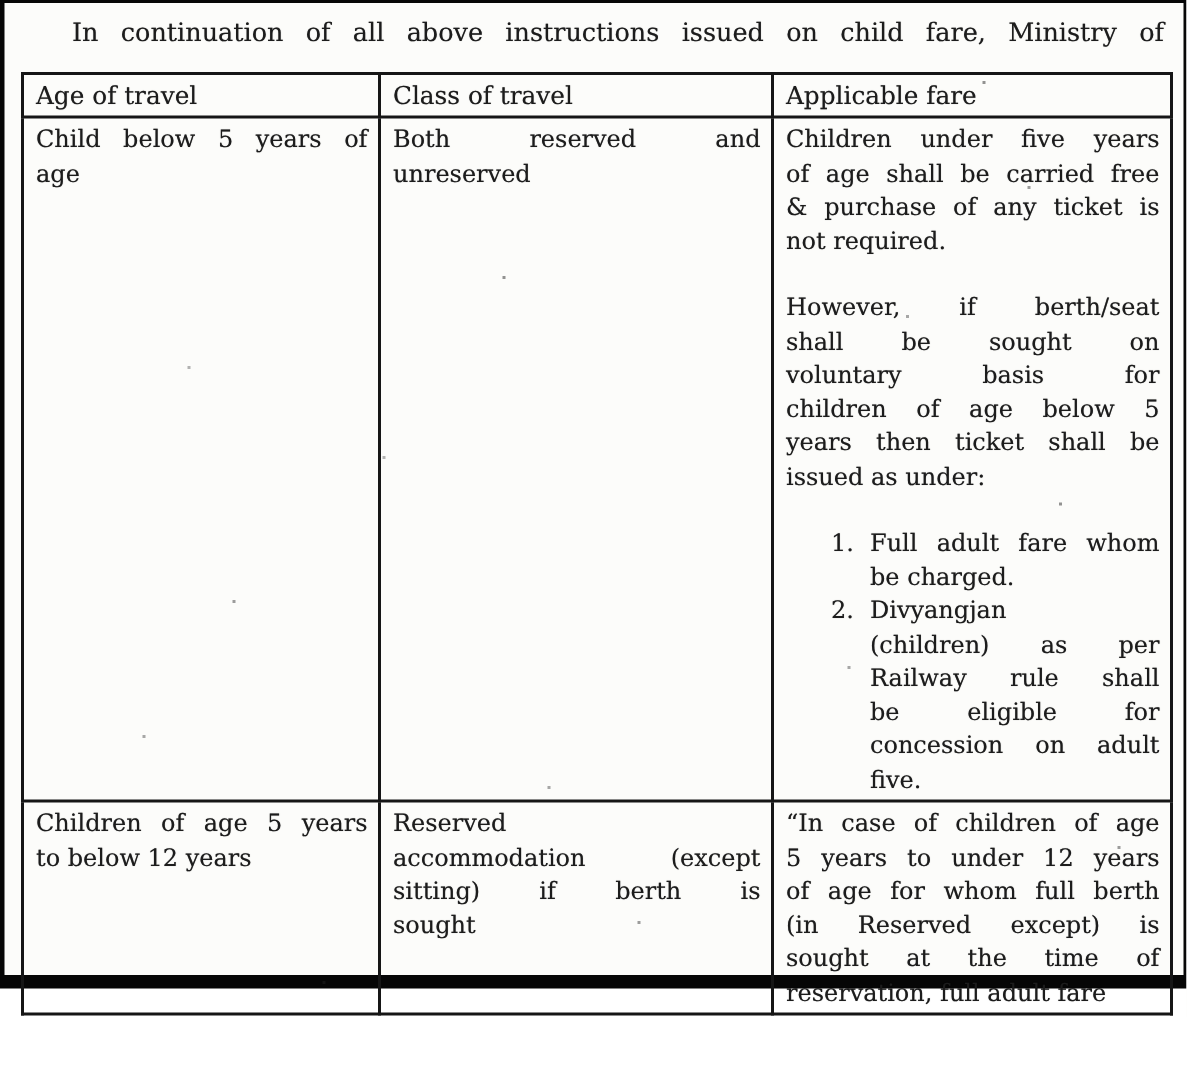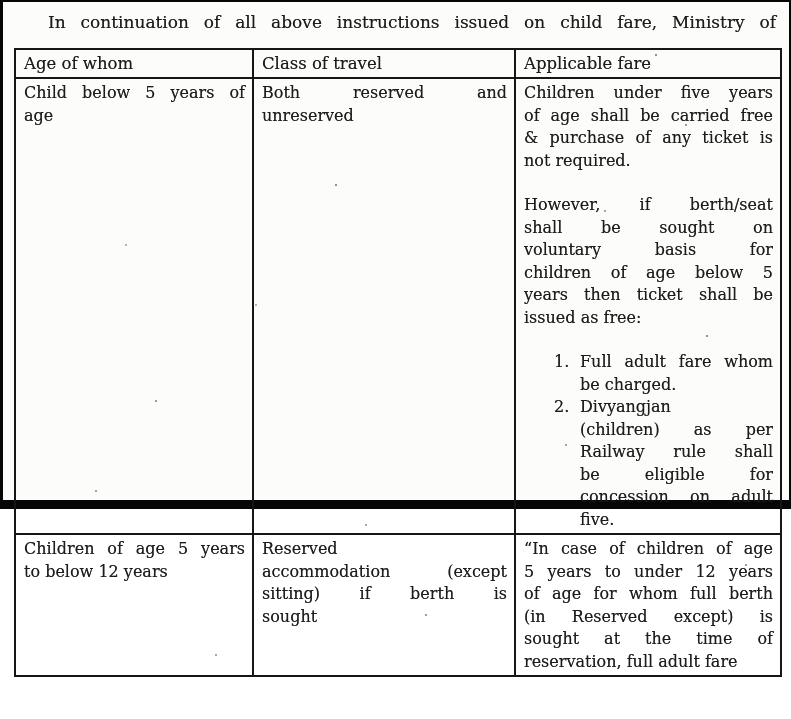--- a/index.html
+++ b/index.html
@@ -5,21 +5,21 @@
   * { margin: 0; padding: 0; box-sizing: border-box; }
   html, body { width: 791px; height: 719px; }
   body {
     font-family: "DejaVu Serif", serif;
     background: #ffffff;
     overflow: hidden;
   }
   .scan {
     position: relative;
     width: 791px;
-    height: 509px;
+    height: 659px;
     background: #fcfcfa;
     border-top: 2px solid #060606;
     border-left: 3px solid #060606;
     border-right: 2px solid #060606;
     border-bottom: 9px solid #060606;
     color: #1c1c1c;
     text-shadow: 0 0 0.5px rgba(10,10,10,0.55);
   }
   .speckles {
     position: absolute; left: 0; top: 0; width: 2px; height: 2px;
@@ -91,21 +91,21 @@
     </div>
 
   <table class="fare-table">
     <colgroup>
       <col class="c1">
         <col class="c2">
         <col class="c3">
     </colgroup>
     <thead>
       <tr>
-        <th data-bind="table.headers.0">Age of whom</th>
+        <th data-bind="table.headers.0">Age of travel</th>
         <th data-bind="table.headers.1">Class of travel</th>
         <th data-bind="table.headers.2">Applicable fare</th>
       </tr>
     </thead>
     <tbody>
       <tr class="row1">
         <td class="cell" data-bind-lines="table.rows.0.age_lines">
             <div class="tline">Child below 5 years of</div>
             <div class="tline">age</div>
           </td>
@@ -119,21 +119,21 @@
               <div class="tline">of age shall be carried free</div>
               <div class="tline">&amp; purchase of any ticket is</div>
               <div class="tline">not required.</div>
             </div>
           <div class="para" data-bind-lines="table.rows.0.fare.para2_lines">
               <div class="tline">However, if berth/seat</div>
               <div class="tline">shall be sought on</div>
               <div class="tline">voluntary basis for</div>
               <div class="tline">children of age below 5</div>
               <div class="tline">years then ticket shall be</div>
-              <div class="tline">issued as free:</div>
+              <div class="tline">issued as under:</div>
             </div>
           <div class="fare-list">
             <div class="fare-li">
               <span class="li-num" data-bind="table.rows.0.fare.list.0.num">1.</span>
               <div class="li-body" data-bind-lines="table.rows.0.fare.list.0.lines">
                   <div class="tline">Full adult fare whom</div>
                   <div class="tline">be charged.</div>
                 </div>
             </div>
             <div class="fare-li">

